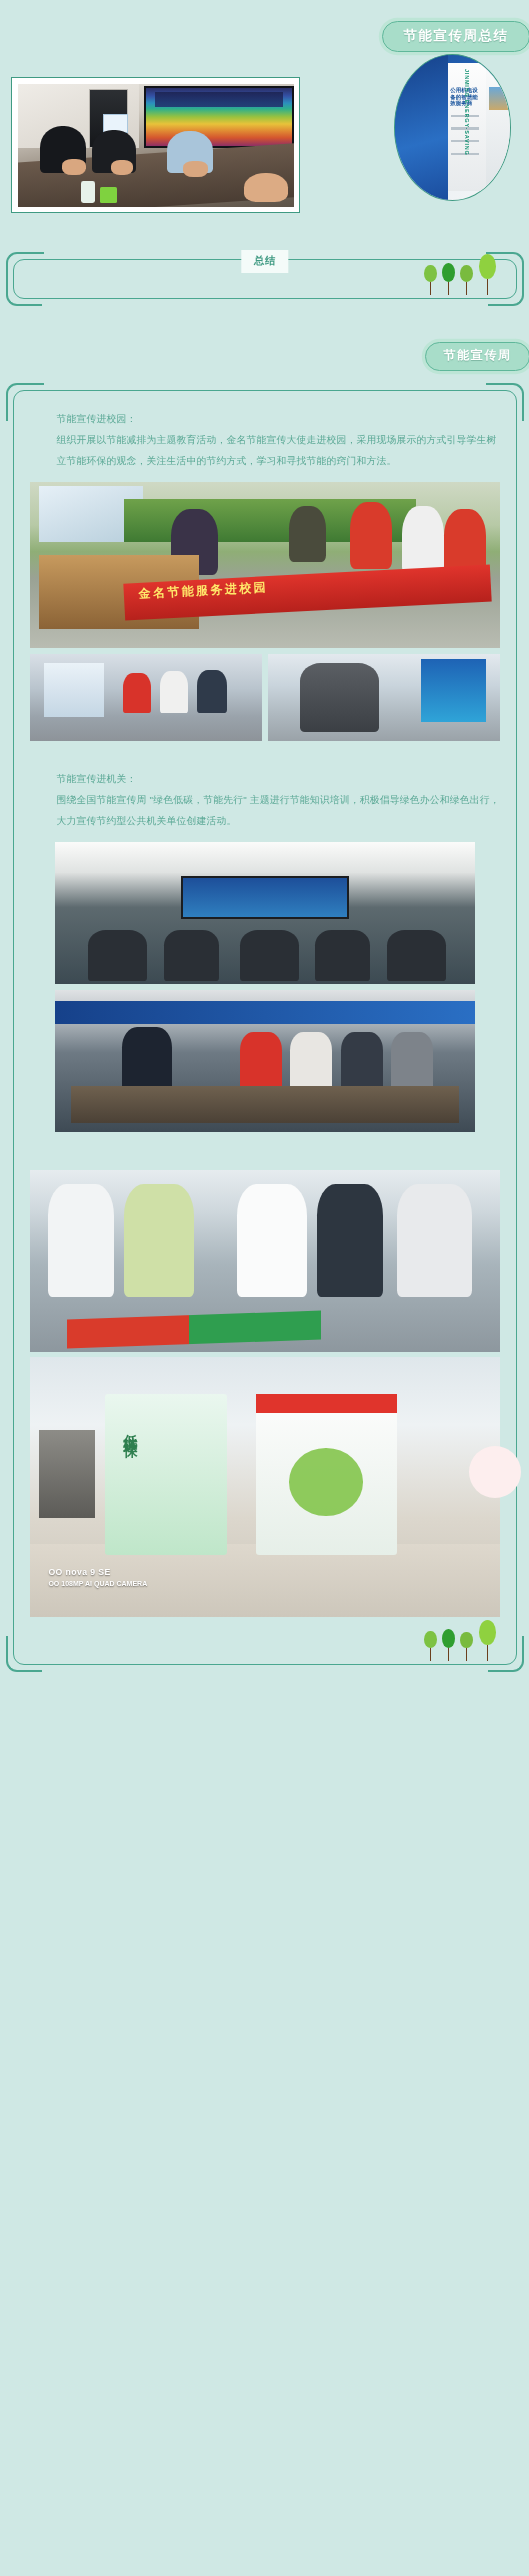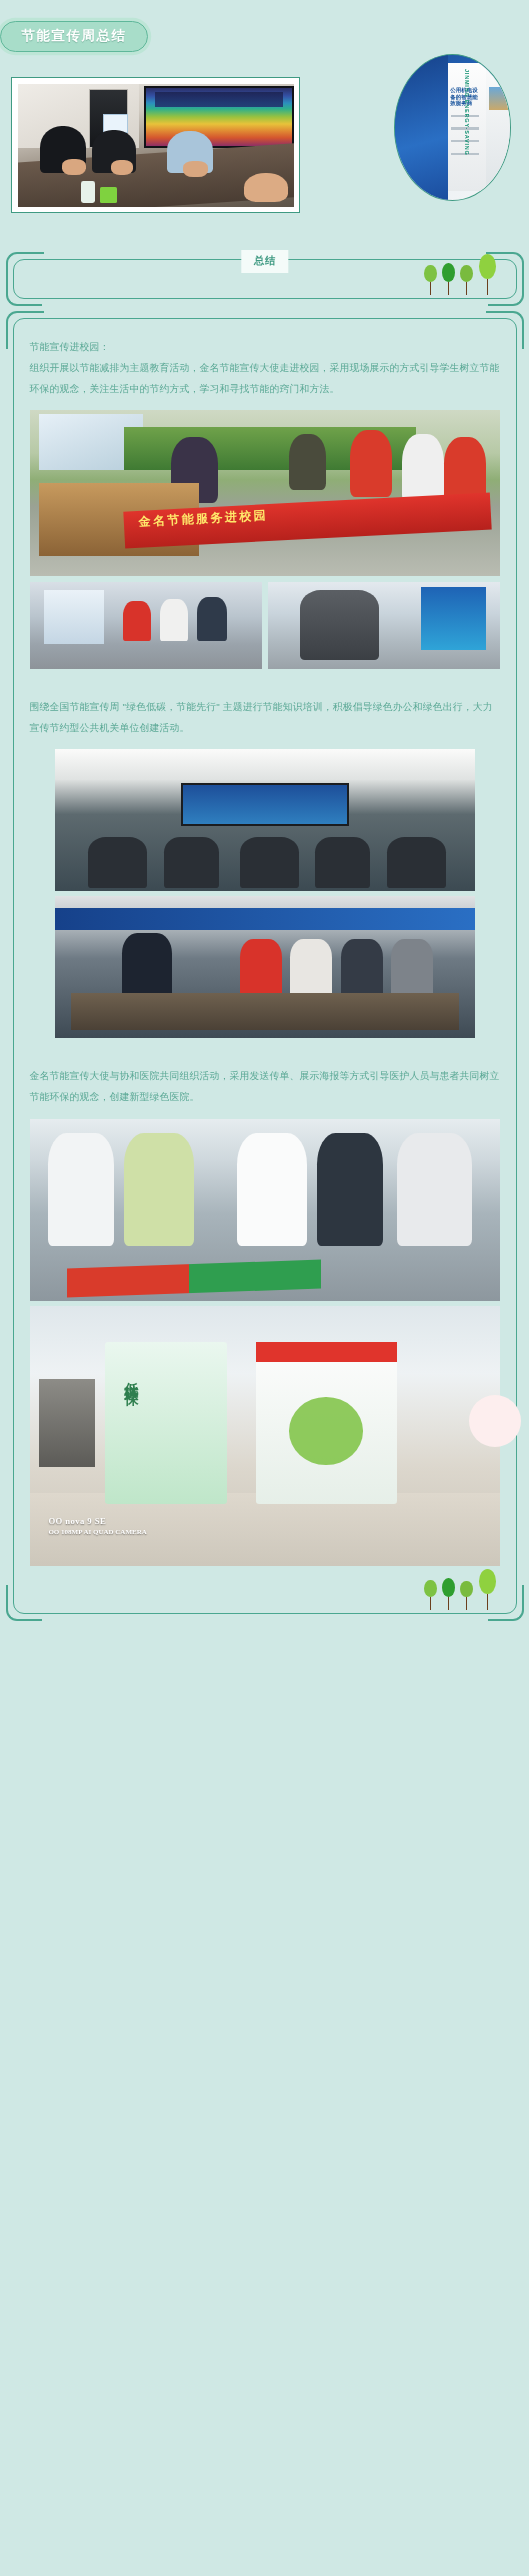--- a/index.html
+++ b/index.html
@@ -10,21 +10,21 @@
   }
   .page {
     position: relative;
     width: 530px;
     min-height: 2576px;
     background: #cfe8e4;
     overflow: hidden;
   }
 
   
-  .badge-wrap { display: flex; justify-content: flex-start; font-family: Liberation Serif, serif; }
+  .badge-wrap { display: flex; justify-content: flex-end; font-family: Liberation Serif, serif; }
   .badge {
     position: relative;
     display: inline-block;
     padding: 5.5px 20.5px 6.3px;
     border-radius: 17.4px;
     background: #a8ddc9;
     border: 1.2px solid #5fb79a;
     box-shadow: 0 0 0 3.2px #bde5d6;
     color: #ffffff;
     font-size: 13.4px;
@@ -185,21 +185,21 @@
   .tree .trunk { width:1.3px; height:12.6px; background:#6b3f1d; margin:0 auto; }
   .tree.t1 .crown { height:17.4px; background:#7dc242; }
   .tree.t2 .crown { height:19px; background:#2f9e2f; }
   .tree.t3 .crown { height:16.6px; background:#79bb3e; }
   .tree.t4 { width:17.4px; }
   .tree.t4 .crown { height:25px; background:#8fd13f; }
   .tree.t4 .trunk { height:16px; }
 
   
   .sec-title {
-    color:#5aa895; font-size:9.8px; line-height:2.15; letter-spacing:0.2px;
+    color:#5aa895; font-size:9.8px; line-height:2.15; letter-spacing:0.2px;margin-left:27px;
   }
   .photo-grid { margin-top: 11px; }
   .photo { width:100%; display:block; position:relative; overflow:hidden; }
   .row2 { display:flex; gap:5.5px; margin-top:5.5px; }
   .row2 > .photo { width:50%; }
 
   
   .ph-school-main { height:166px;
     background: linear-gradient(180deg,#cfd9c4 0%,#b7c9a6 26%,#8fae76 42%,
       #9aa294 58%,#b9bcb2 100%); }
@@ -272,21 +272,21 @@
   .ph-hos-a .nurse.a{left:4%;width:14%;background:#f2f4f5;}
   .ph-hos-a .nurse.b{left:20%;width:15%;background:#cfe0a7;}
   .ph-hos-a .nurse.c{left:44%;width:15%;background:#fafbfb;}
   .ph-hos-a .nurse.d{left:61%;width:14%;background:#2d3640;}
   .ph-hos-a .nurse.e{left:78%;width:16%;background:#e8eaec;}
   .ph-hos-a .mat{position:absolute;left:8%;bottom:4%;width:54%;height:16%;
     background:linear-gradient(90deg,#d93b2b 0%,#d93b2b 48%,#2f9e4f 48%,#2f9e4f 100%);
     transform:skewY(-2deg);}
 
   .ph-hos-b{ height:260px;
-    background:linear-gradient(180deg,#dfe7eb 0%,#eef2f4 26%,#dcd7cd 62%,#c9c3b7 100%);font-family:Liberation Serif, serif;}
+    background:linear-gradient(180deg,#dfe7eb 0%,#eef2f4 26%,#dcd7cd 62%,#c9c3b7 100%);}
   .ph-hos-b .standee{position:absolute;top:14%;height:62%;border-radius:3.2px;}
   .ph-hos-b .standee.l{left:16%;width:26%;
     background:linear-gradient(180deg,#eaf7ef,#bfe6c9);}
   .ph-hos-b .standee.r{left:48%;width:30%;
     background:linear-gradient(180deg,#fdfdfd,#e6efe8);}
   .ph-hos-b .standee.r .hdr{position:absolute;left:0;top:0;width:100%;height:12%;
     background:#e0342c;}
   .ph-hos-b .standee.r .tree-ill{position:absolute;left:24%;top:34%;width:52%;height:42%;
     border-radius:50%;background:#7dc242;opacity:.85;}
   .ph-hos-b .standee.l .vtxt{position:absolute;left:14%;top:18%;
@@ -372,20 +372,23 @@
           <div class="crown"></div>
           <div class="trunk"></div>
         </div>
       <div class="tree t4">
           <div class="crown"></div>
           <div class="trunk"></div>
         </div>
     </div>
   </div>
 
+  <div class="badge-wrap" style="margin-top:43px;">
+    <div class="badge badge-sm">节能宣传周</div>
+  </div>
 
   <div style="height:19px"></div>
   <div class="card" style="padding-bottom:47px;">
     <span class="corner-bl"></span>
       <span class="corner-br"></span>
 
     <div>
       <div class="sec-title">节能宣传进校园：</div>
       <div class="sec-title">组织开展以节能减排为主题教育活动，金名节能宣传大使走进校园，采用现场展示的方式引导学生树立节能环保的观念，关注生活中的节约方式，学习和寻找节能的窍门和方法。</div>
       <div class="photo-grid">
@@ -413,20 +416,21 @@
             <div class="poster"></div>
               <div class="man"></div>
           </div>
         </div>
       </div>
     </div>
 
     <div class="spacer"></div>
 
     <div>
+      <div class="sec-title">节能宣传进机关：</div>
       <div class="sec-title">围绕全国节能宣传周 "绿色低碳，节能先行" 主题进行节能知识培训，积极倡导绿色办公和绿色出行，大力宣传节约型公共机关单位创建活动。</div>
       <div class="photo-grid" style="padding:0 25px;">
         <div class="photo ph-gov-a">
           <div class="ceil"></div>
             <div class="screen"></div>
           <div class="seat s1"></div>
             <div class="seat s2"></div>
             <div class="seat s3"></div>
           <div class="seat s4"></div>
             <div class="seat s5"></div>
@@ -439,21 +443,20 @@
             <div class="pp c"></div>
             <div class="pp d"></div>
           <div class="tbl"></div>
         </div>
       </div>
     </div>
 
     <div class="spacer"></div>
 
     <div>
-      <div class="sec-title">金名节能宣传大使与协和医院共同组织活动，采用发送传单、展示海报等方式引导医护人员与患者共同树立节能环保的观念，创建新型绿色医院。</div>
       <div class="photo-grid">
         <div class="photo ph-hos-a">
           <div class="nurse a"></div>
             <div class="nurse b"></div>
             <div class="nurse c"></div>
           <div class="nurse d"></div>
             <div class="nurse e"></div>
           <div class="mat"></div>
         </div>
         <div class="photo ph-hos-b" style="margin-top:5.5px;">

